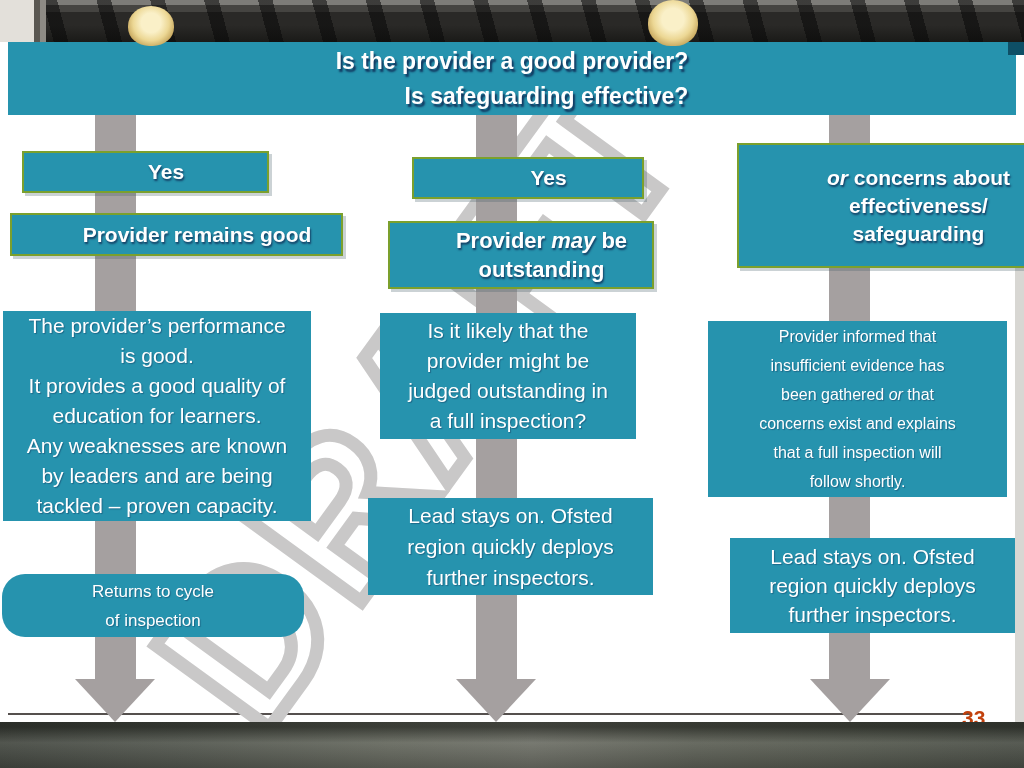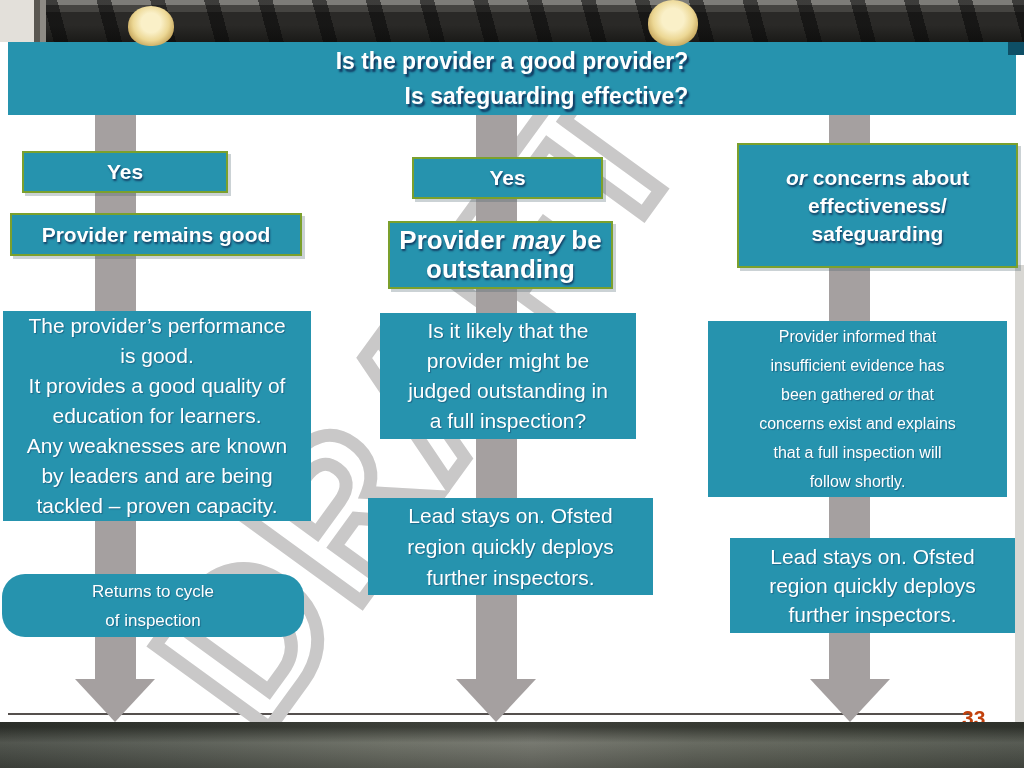--- a/index.html
+++ b/index.html
@@ -47,32 +47,32 @@
     border-left:40px solid transparent;border-right:40px solid transparent;
     border-top:43px solid #a5a0a0;}
   .shaft-1{left:95px;}  .head-1{left:75px;}
   .shaft-2{left:476px;} .head-2{left:456px;}
   .shaft-3{left:829px;} .head-3{left:810px;}
 
   
   .tbox{position:absolute;background:#2693ae;color:#ffffff;z-index:2;
     display:flex;align-items:center;justify-content:center;text-align:center;
     white-space:pre-line;}
-  .bordered{border:2px solid #7ba02d;box-shadow:3px 3px 0 rgba(70,95,105,.28);}
+  .bordered{border:2px solid #7ba02d;box-shadow:3px 3px 0 rgba(70,95,105,.28);padding-left:41px;}
   .hd{font-weight:bold;text-shadow:1px 2px 2px rgba(15,40,80,.8);}
   .bd{text-shadow:1px 1px 1px rgba(15,40,80,.4);}
   .it{font-style:italic;}
 
   .c1-yes    {left:22px; top:151px;width:202px;height:38px;font-size:21px;}
   .c1-outcome{left:10px; top:213px;width:288px;height:39px;font-size:21px;}
   .c1-detail {left:3px;  top:311px;width:308px;height:210px;font-size:21px;line-height:30px;}
   .c1-footer {left:2px;  top:574px;width:302px;height:63px;font-size:17px;line-height:29px;border-radius:23px;}
 
   .c2-yes    {left:412px;top:157px;width:187px;height:38px;font-size:21px;}
-  .c2-outcome{left:388px;top:221px;width:221px;height:64px;font-size:26px;line-height:29px;}
+  .c2-outcome{left:388px;top:221px;width:221px;height:64px;font-size:22px;line-height:29px;}
   .c2-detail {left:380px;top:313px;width:256px;height:126px;font-size:21px;line-height:30px;}
   .c2-footer {left:368px;top:498px;width:285px;height:97px;font-size:21px;line-height:31px;}
 
   .c3-header {left:737px;top:143px;width:277px;height:121px;font-size:21px;line-height:28px;}
   .c3-detail {left:708px;top:321px;width:299px;height:176px;font-size:16px;line-height:29px;}
   .c3-footer {left:730px;top:538px;width:285px;height:95px;font-size:21px;line-height:29px;}
 
   
   .base-line{position:absolute;left:8px;top:713px;width:962px;height:2px;
     background:#55504e;z-index:0;}

